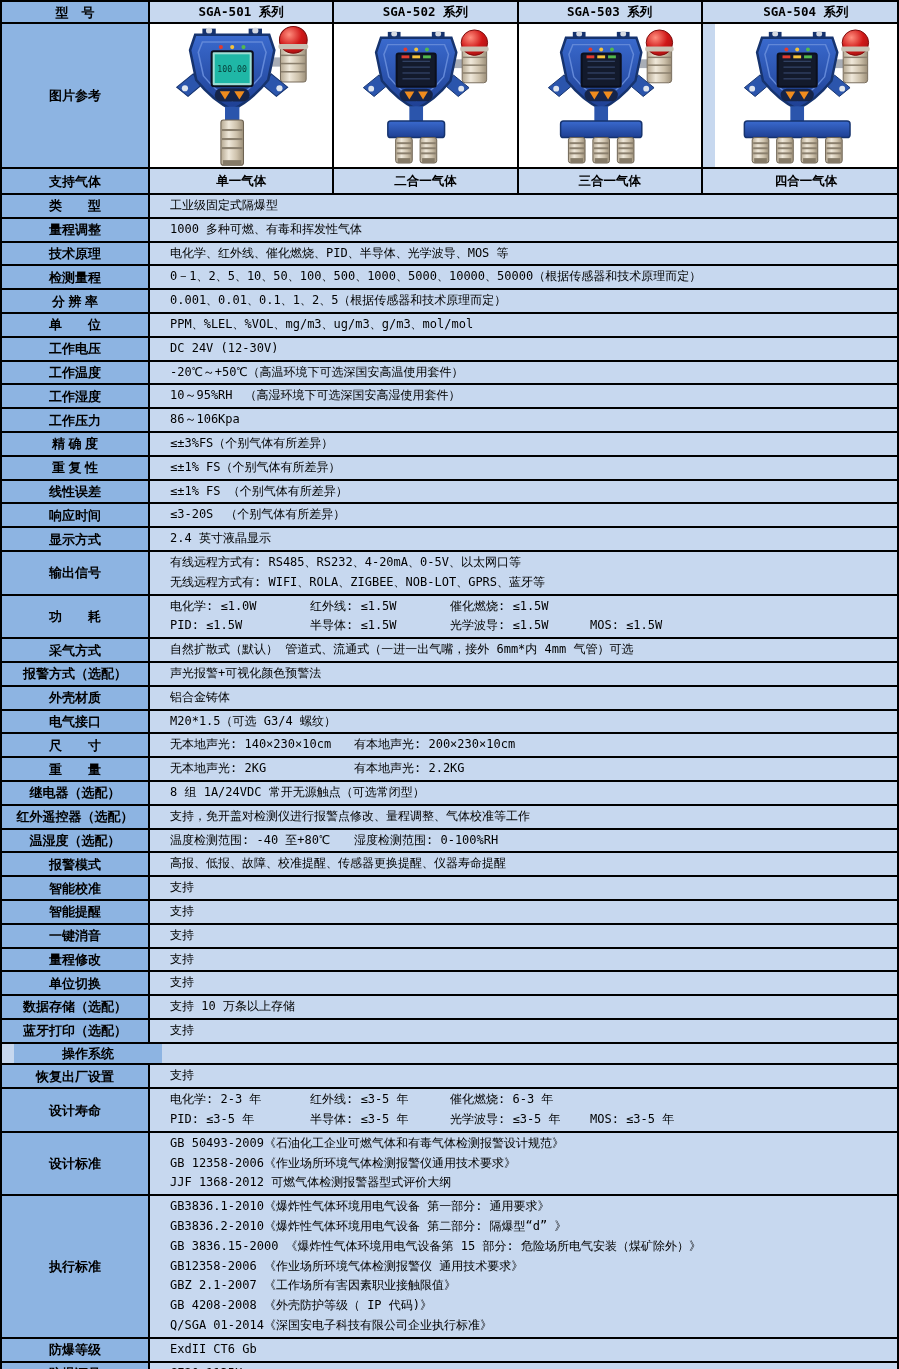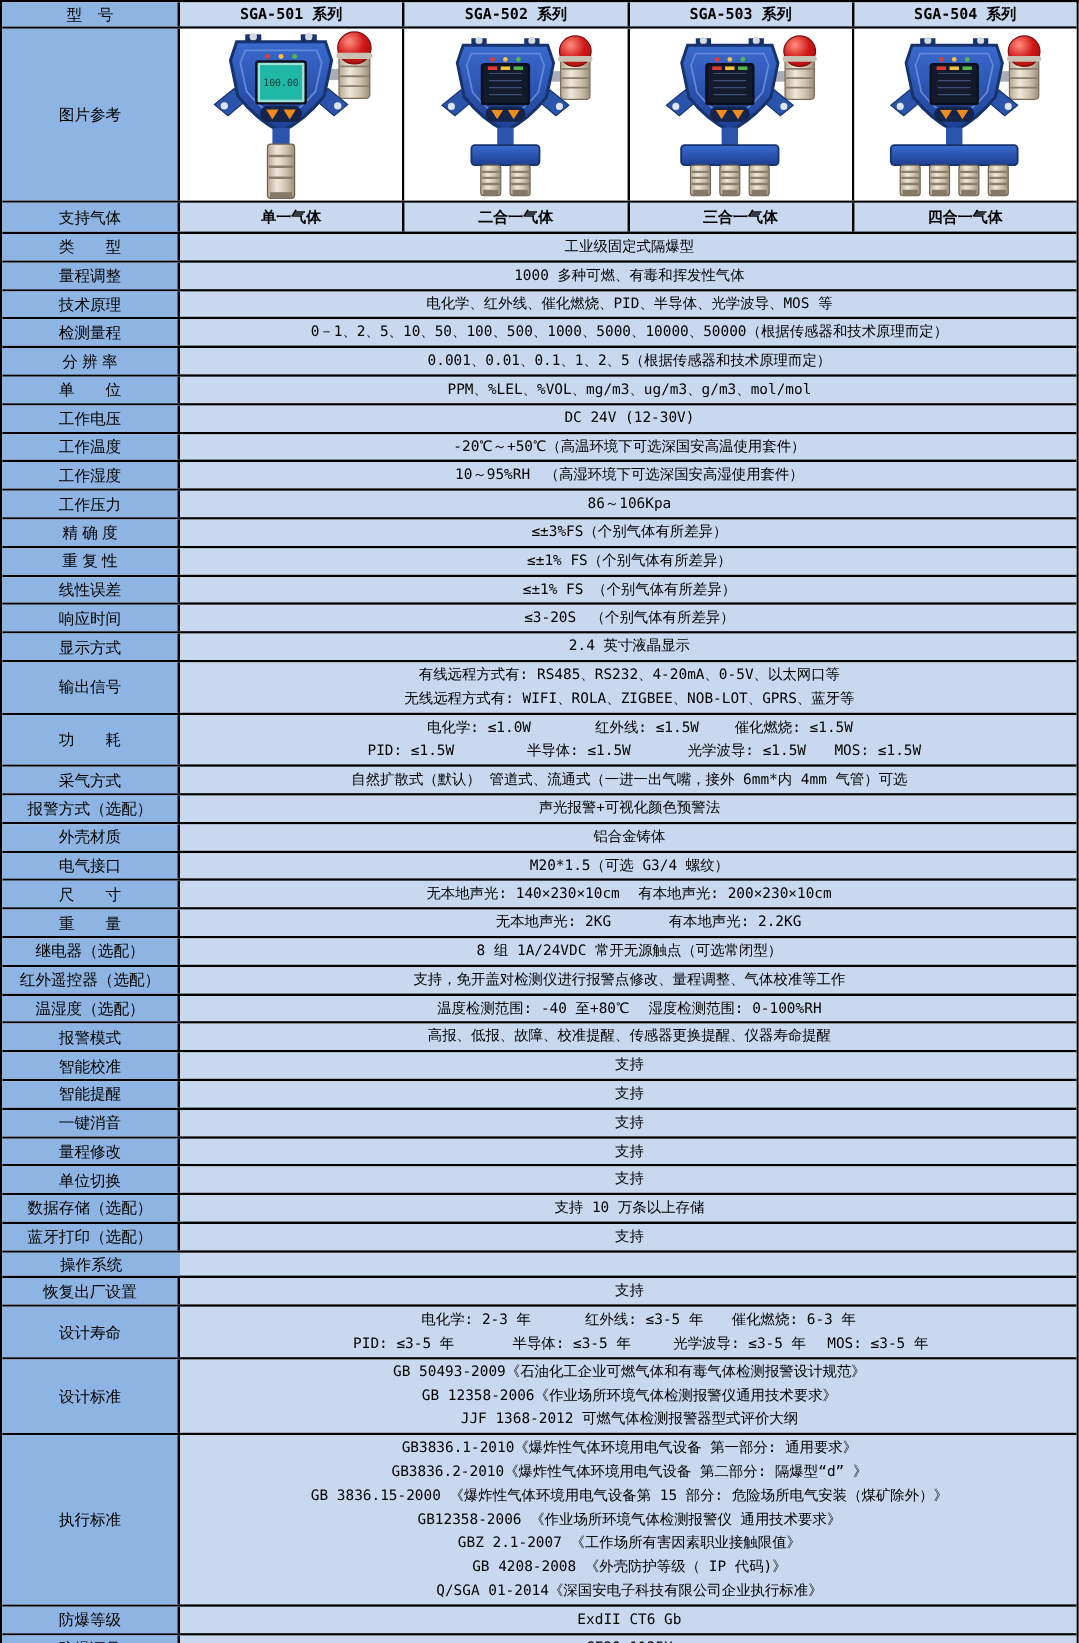--- a/index.html
+++ b/index.html
@@ -6,26 +6,26 @@
   body { margin: 0; background: #ffffff; }
   .table {
     width: 899px;
     border: 2px solid var(--border);
     border-bottom: none;
     font-family: "Liberation Sans", sans-serif;
     color: var(--text);
   }
   .row { display: flex; border-bottom: 2px solid var(--border); background: var(--value_bg); }
   .cell { border-right: 2px solid var(--border); }
-  .cell:last-child { border-right: none; }
+  .cell:last-child { border-right: none; margin-left: 12px; }
   .label {
     flex: 0 0 148px;
     background: var(--label_bg);
     display: flex; align-items: center; justify-content: center;
-    font-weight: normal; font-size: 13px; white-space: pre; text-align: left;
+    font-weight: bold; font-size: 13px; white-space: pre; text-align: left;
     line-height: 15px; padding: 0 2px;
   }
   .mcell {
     flex: 1 1 0;
     display: flex; align-items: center; justify-content: center;
     font-weight: bold; font-size: 12.5px;
     font-family: "DejaVu Sans Mono", monospace;
   }
   .pcell {
     flex: 1 1 0; background: var(--photo_bg);
@@ -36,21 +36,21 @@
   .gas  { height: 26px; }
   .photos { height: 145px; }
   .spec { min-height: 21.8px; }
   .value {
     flex: 1 1 0;
     display: flex; flex-direction: column; justify-content: center;
     padding: 1px 6px 1px 8px;
     font-size: 12px;
     font-family: "DejaVu Sans Mono", monospace;
   }
-  .val-line { line-height: 19.8px; white-space: pre-wrap; text-align: center; }
+  .val-line { line-height: 19.8px; white-space: pre-wrap; }
   .tabbed .seg { display: inline-block; min-width: 134px; margin-right: 6px; }
   .pair .seg { display: inline-block; min-width: 176px; margin-right: 8px; }
   .tabbed .seg:last-child, .pair .seg:last-child { min-width: 0; }
   svg { display: block; }
 </style>
 </head>
 <body>
 
 <div class="table">
 

